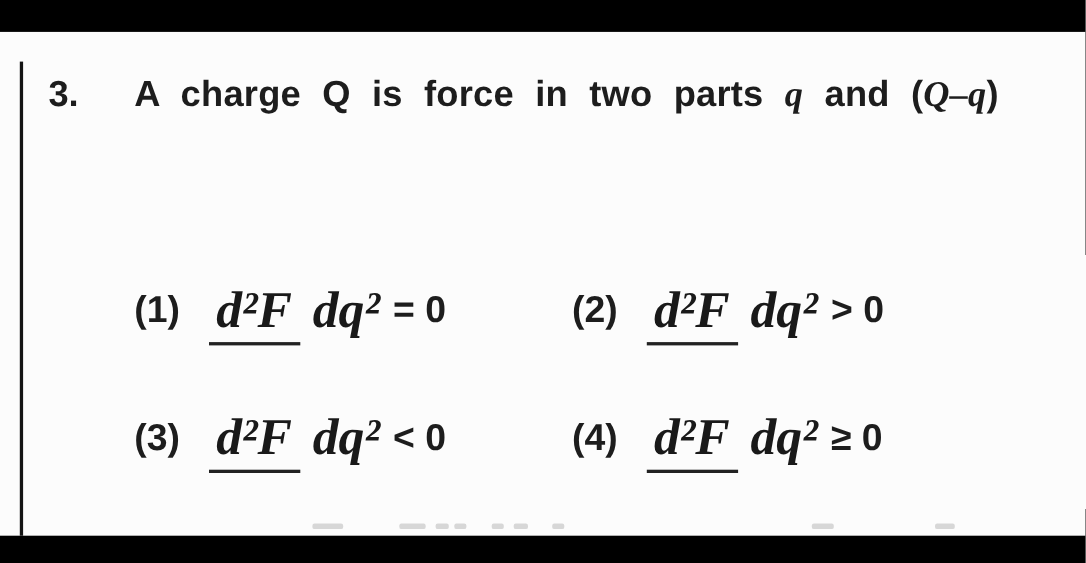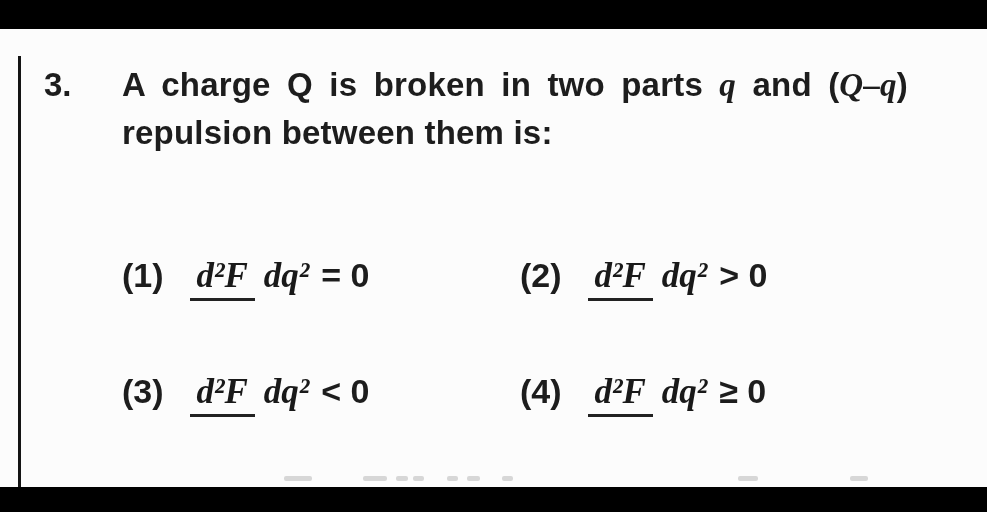--- a/index.html
+++ b/index.html
@@ -50,21 +50,21 @@
   .opt-label {
     font-size: 34px; font-weight: 700;
     margin-right: 26px;
   }
   .frac {
     display: inline-block;
     text-align: center;
     font-family: "Liberation Serif", serif;
     font-style: italic;
     font-weight: 700;
-    font-size: 35px;
+    font-size: 47px;
     line-height: 1.12;
     color: #191919;
   }
   .frac .num {
     padding: 0 7px 3px 7px;
     border-bottom: 3px solid #222;
   }
   .frac .den { padding-top: 3px; }
   .relation {
     font-size: 34px; font-weight: 700;
@@ -83,22 +83,21 @@
 
 <div class="screen">
 
   <div class="bar top"></div>
 
   <div class="left-rule"></div>
 
   <div class="qnum">3.</div>
 
   <div class="qtext">
-    <div class="qline just"><span>A charge Q is broken in two parts </span><span class="it">q</span><span> and (</span><span class="it">Q–q</span><span>)</span></div>
-    <div class="qline">repulsion between them is:</div>
+    <div class="qline just"><span>A charge Q is force in two parts </span><span class="it">q</span><span> and (</span><span class="it">Q–q</span><span>)</span></div>
   </div>
 
   <div class="opt o1">
     <span class="opt-label">(1)</span>
     <span class="frac">
       <span class="num">d²F</span>
       <span class="den">dq²</span>
     </span>
     <span class="relation">= 0</span>
   </div>

